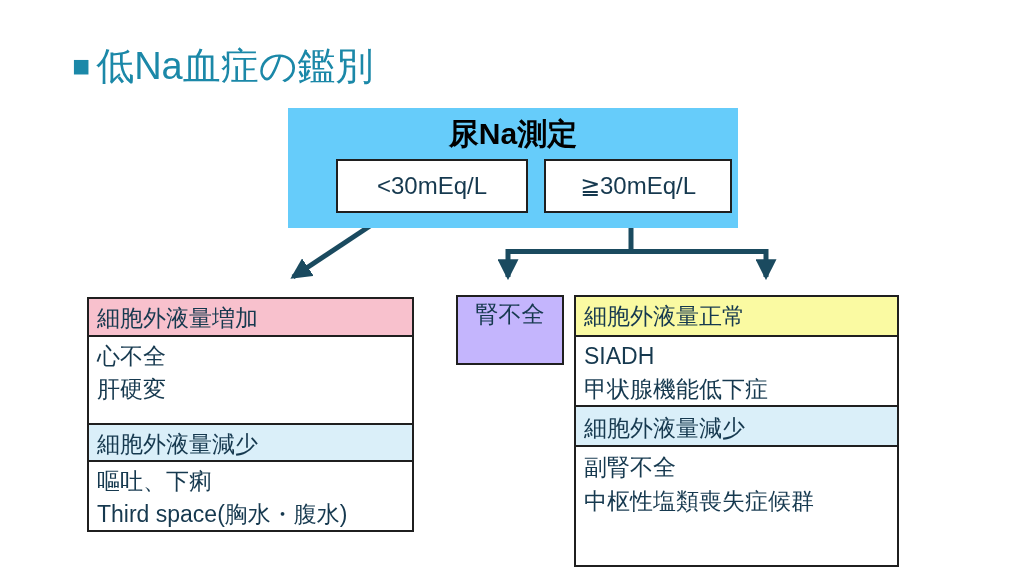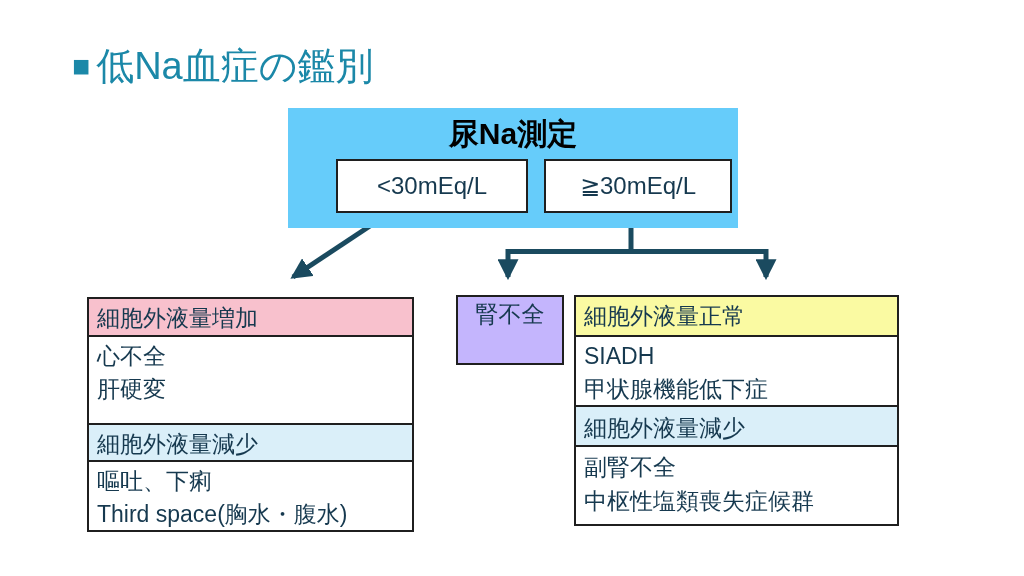--- a/index.html
+++ b/index.html
@@ -65,21 +65,21 @@
   .left-table  { left: 87px;  top: 297px; width: 327px; }
   .left-table  .r-h1 { height: 36px; background: var(--c-pink-header-bg, #F8C1CD); }
   .left-table  .r-b1 { height: 88px; font-family: Liberation Serif, serif; } .left-table .r-b1 .line { line-height: 33px; }
   .left-table  .r-h2 { height: 37px; background: var(--c-lightblue-header-bg, #DAEFF9); }
   .left-table  .r-b2 { height: 70px; }  .left-table .r-b2 .line { line-height: 33px; }
 
   .right-table { left: 574px; top: 295px; width: 325px; }
   .right-table .r-h1 { height: 38px; background: var(--c-yellow-header-bg, #FAFAA2); }
   .right-table .r-b1 { height: 70px; }  .right-table .r-b1 .line { line-height: 33px; }
   .right-table .r-h2 { height: 40px; background: var(--c-lightblue-header-bg, #DAEFF9); padding-top: 6px; }
-  .right-table .r-b2 { height: 79px; } .right-table .r-b2 .line { line-height: 34px; }
+  .right-table .r-b2 { height: 120px; } .right-table .r-b2 .line { line-height: 34px; }
 
   
   .middle-box {
     position: absolute; left: 456px; top: 295px; width: 108px; height: 70px;
     background: #c4b5fd; border: 2px solid var(--c-border, #1F1F1F);
     font-size: 23px; padding: 2px 0 0 0; text-align: center;
   }
   .middle-box .line { line-height: 31px; white-space: nowrap; }
 </style>
 </head>

